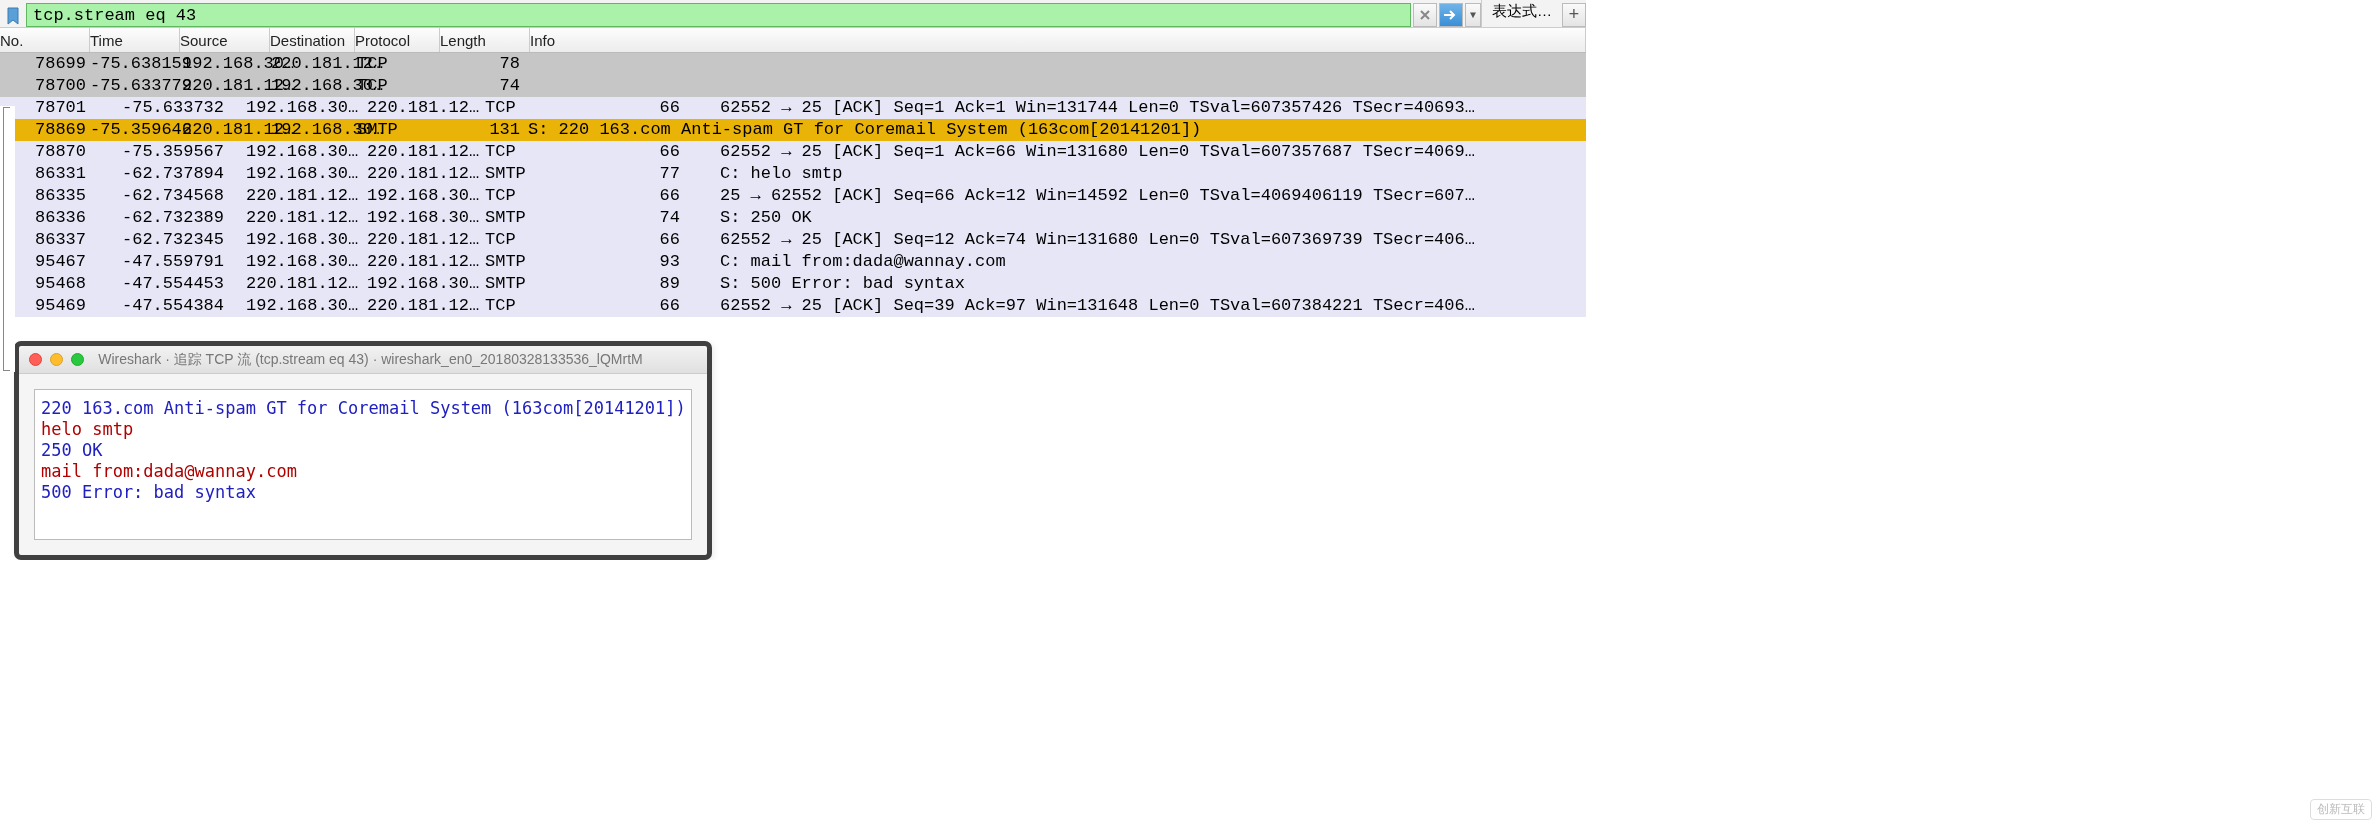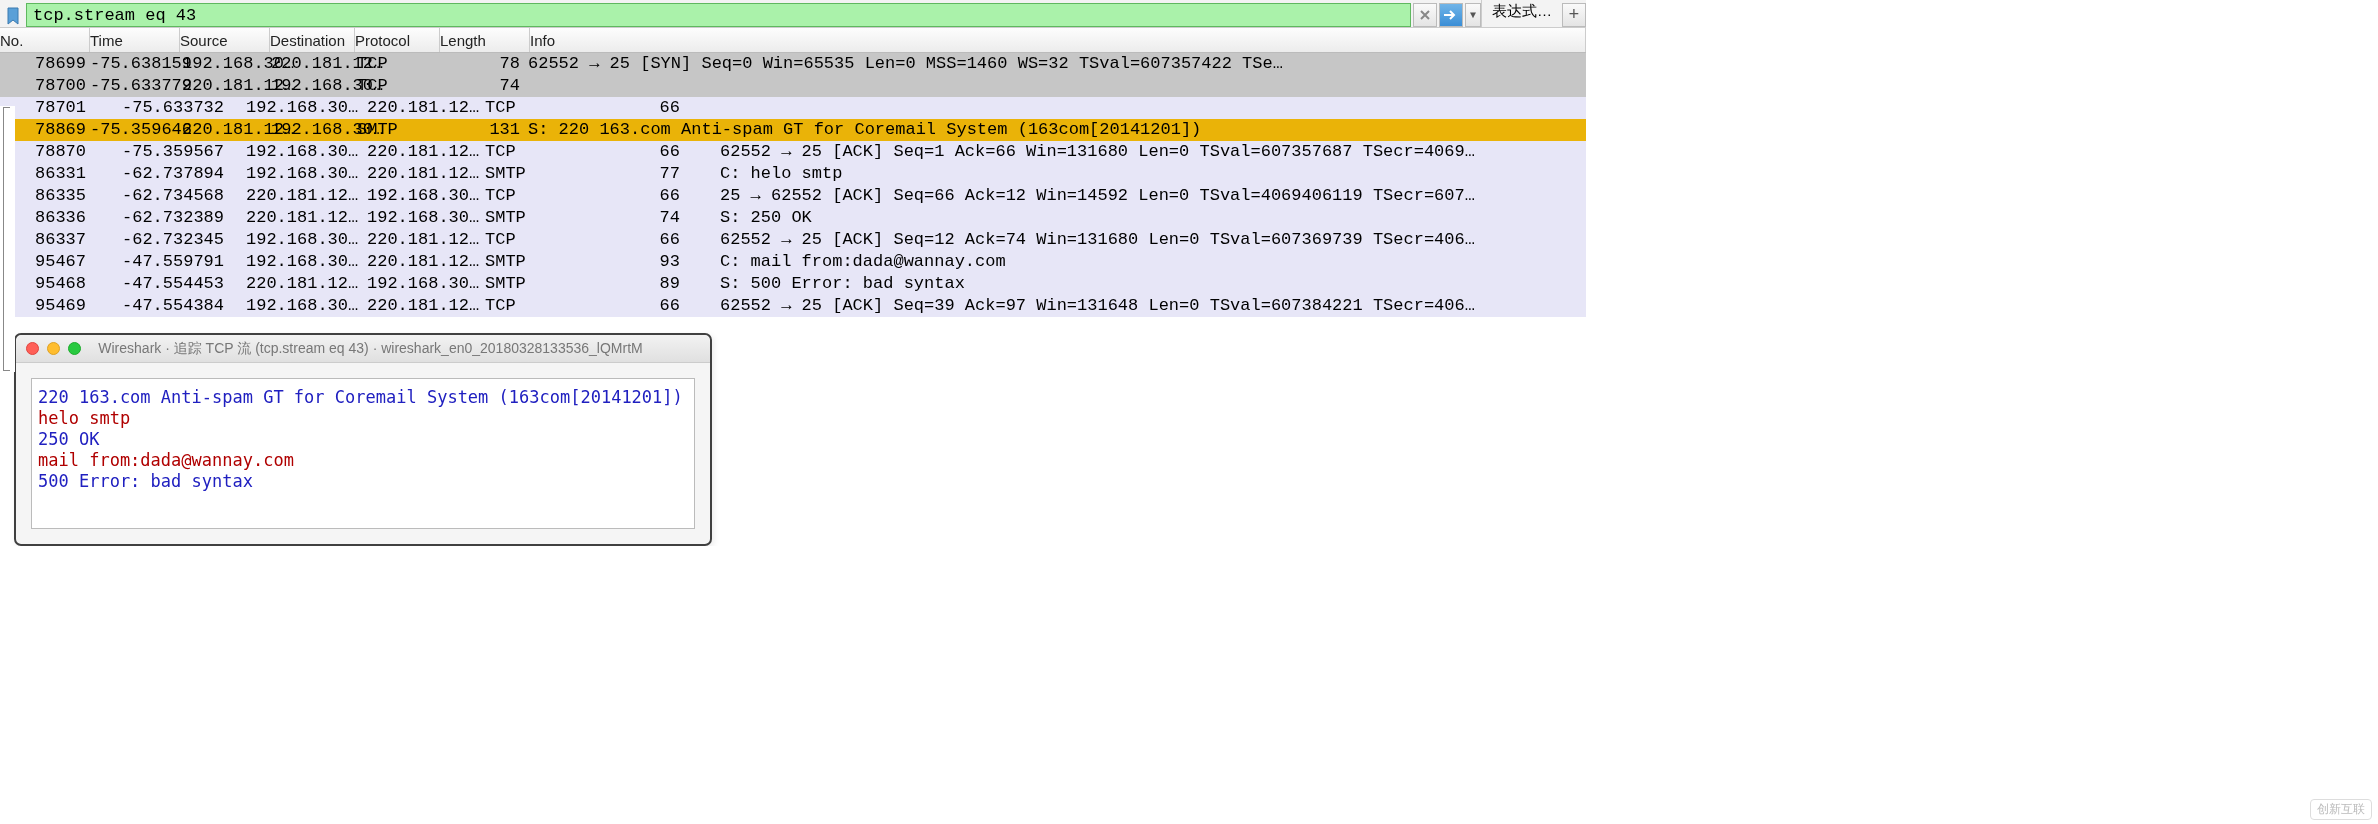--- a/index.html
+++ b/index.html
@@ -134,23 +134,23 @@
   width: 7px;
   height: 264px;
   border-left: 1.5px solid #888;
   border-top: 1.5px solid #888;
   border-bottom: 1.5px solid #888;
 }
 .row-outer { position: relative; }
 
 
 .follow-win {
-  margin: 16px 0 0 14px;
+  margin: 24px 0 0 14px;
   width: 698px;
-  border: 2px solid #404040;
+  border: 5px solid #404040;
   border-radius: 7px;
   background: #f5f5f5;
   box-shadow: 2px 2px 6px rgba(0,0,0,0.08);
 }
 .win-title {
   height: 28px;
   background: linear-gradient(#f2f2f2,#e0e0e0);
   border-bottom: 1px solid #ccc;
   display: flex;
   align-items: center;
@@ -232,37 +232,37 @@
 
 <div class="row-outer">
   <div class="pkt-body" id="pkt-body">
       <div class="pkt-row grey">
         <span class="c-no">78699</span>
         <span class="c-time">-75.638159</span>
         <span class="c-src">192.168.30…</span>
         <span class="c-dst">220.181.12…</span>
         <span class="c-proto">TCP</span>
         <span class="c-len">78</span>
-        <span class="c-info">62552 → 25 [SYN] Seq=0 Win=65535 Len=0 MSS=1460 WS=32 TSval=607357422 TSe…</span>
       </div>
       <div class="pkt-row grey">
         <span class="c-no">78700</span>
         <span class="c-time">-75.633779</span>
         <span class="c-src">220.181.12…</span>
         <span class="c-dst">192.168.30…</span>
         <span class="c-proto">TCP</span>
         <span class="c-len">74</span>
       </div>
       <div class="pkt-row lav">
         <span class="c-no">78701</span>
         <span class="c-time">-75.633732</span>
         <span class="c-src">192.168.30…</span>
         <span class="c-dst">220.181.12…</span>
         <span class="c-proto">TCP</span>
         <span class="c-len">66</span>
+        <span class="c-info">62552 → 25 [ACK] Seq=1 Ack=1 Win=131744 Len=0 TSval=607357426 TSecr=40693…</span>
       </div>
       <div class="pkt-row seldark">
         <span class="c-no">78869</span>
         <span class="c-time">-75.359646</span>
         <span class="c-src">220.181.12…</span>
         <span class="c-dst">192.168.30…</span>
         <span class="c-proto">SMTP</span>
         <span class="c-len">131</span>
         <span class="c-info">S: 220 163.com Anti-spam GT for Coremail System (163com[20141201])</span>
       </div>

